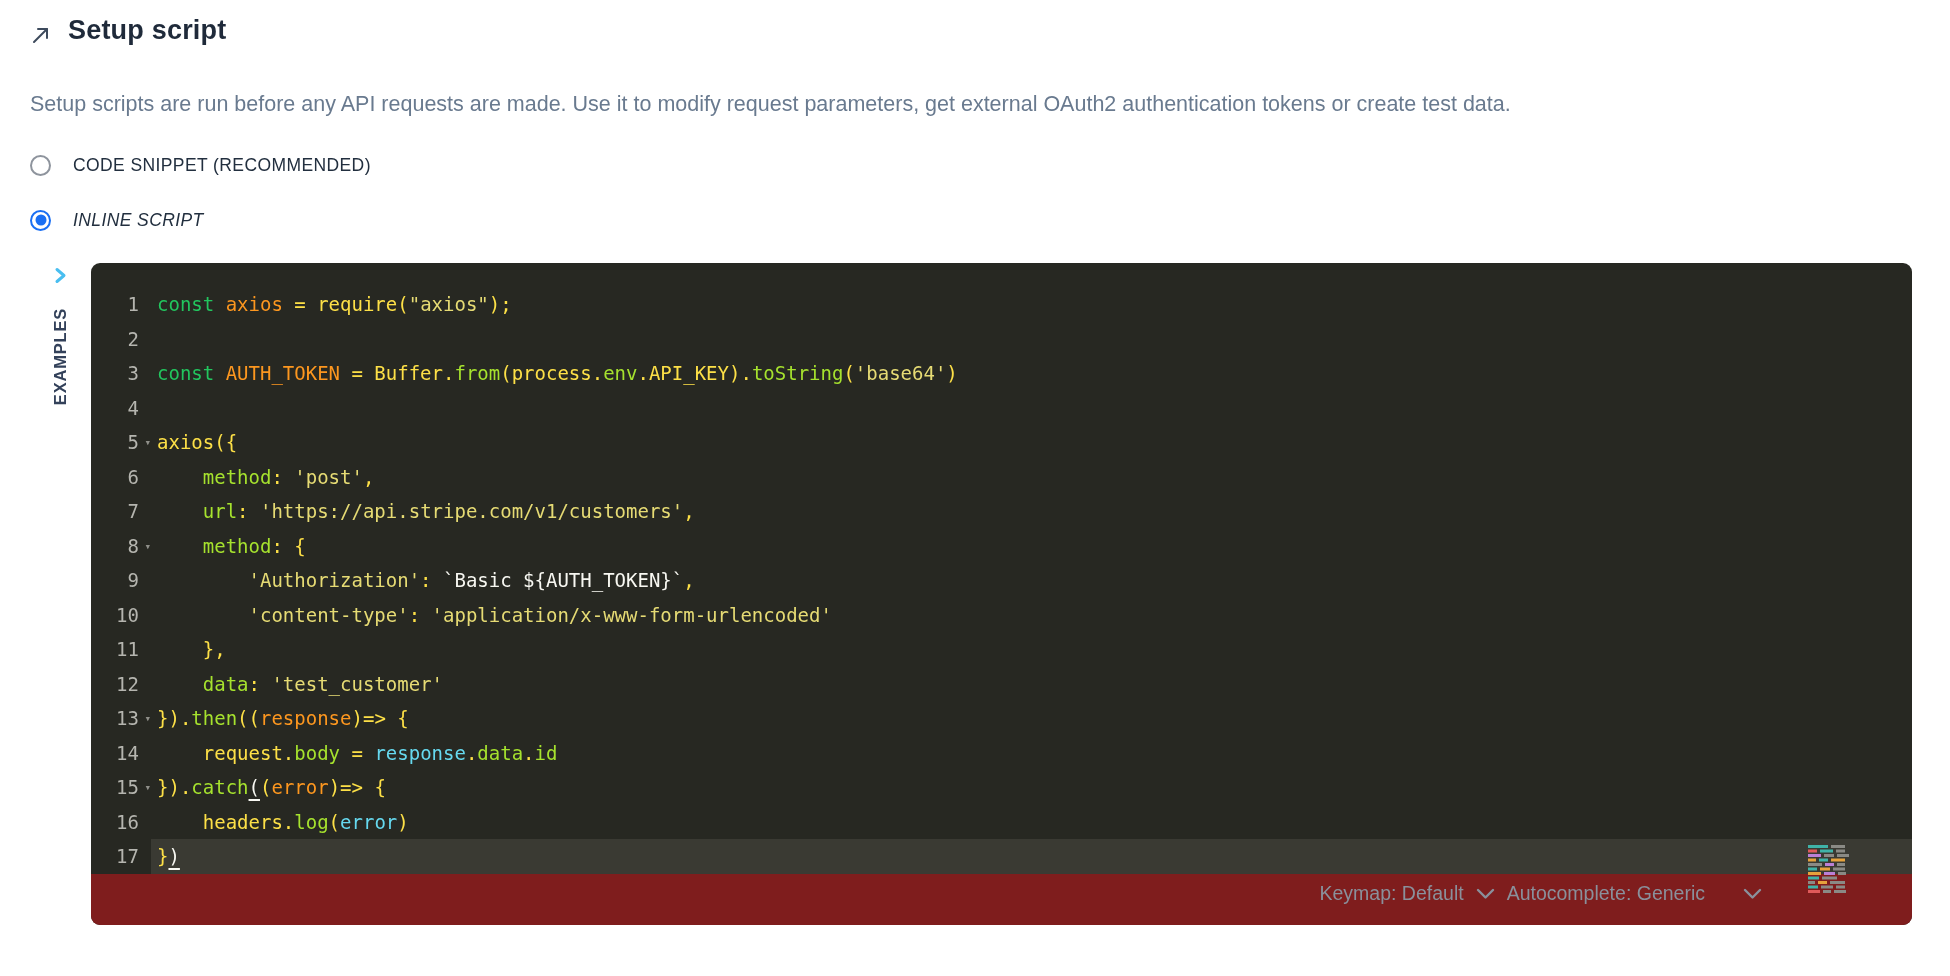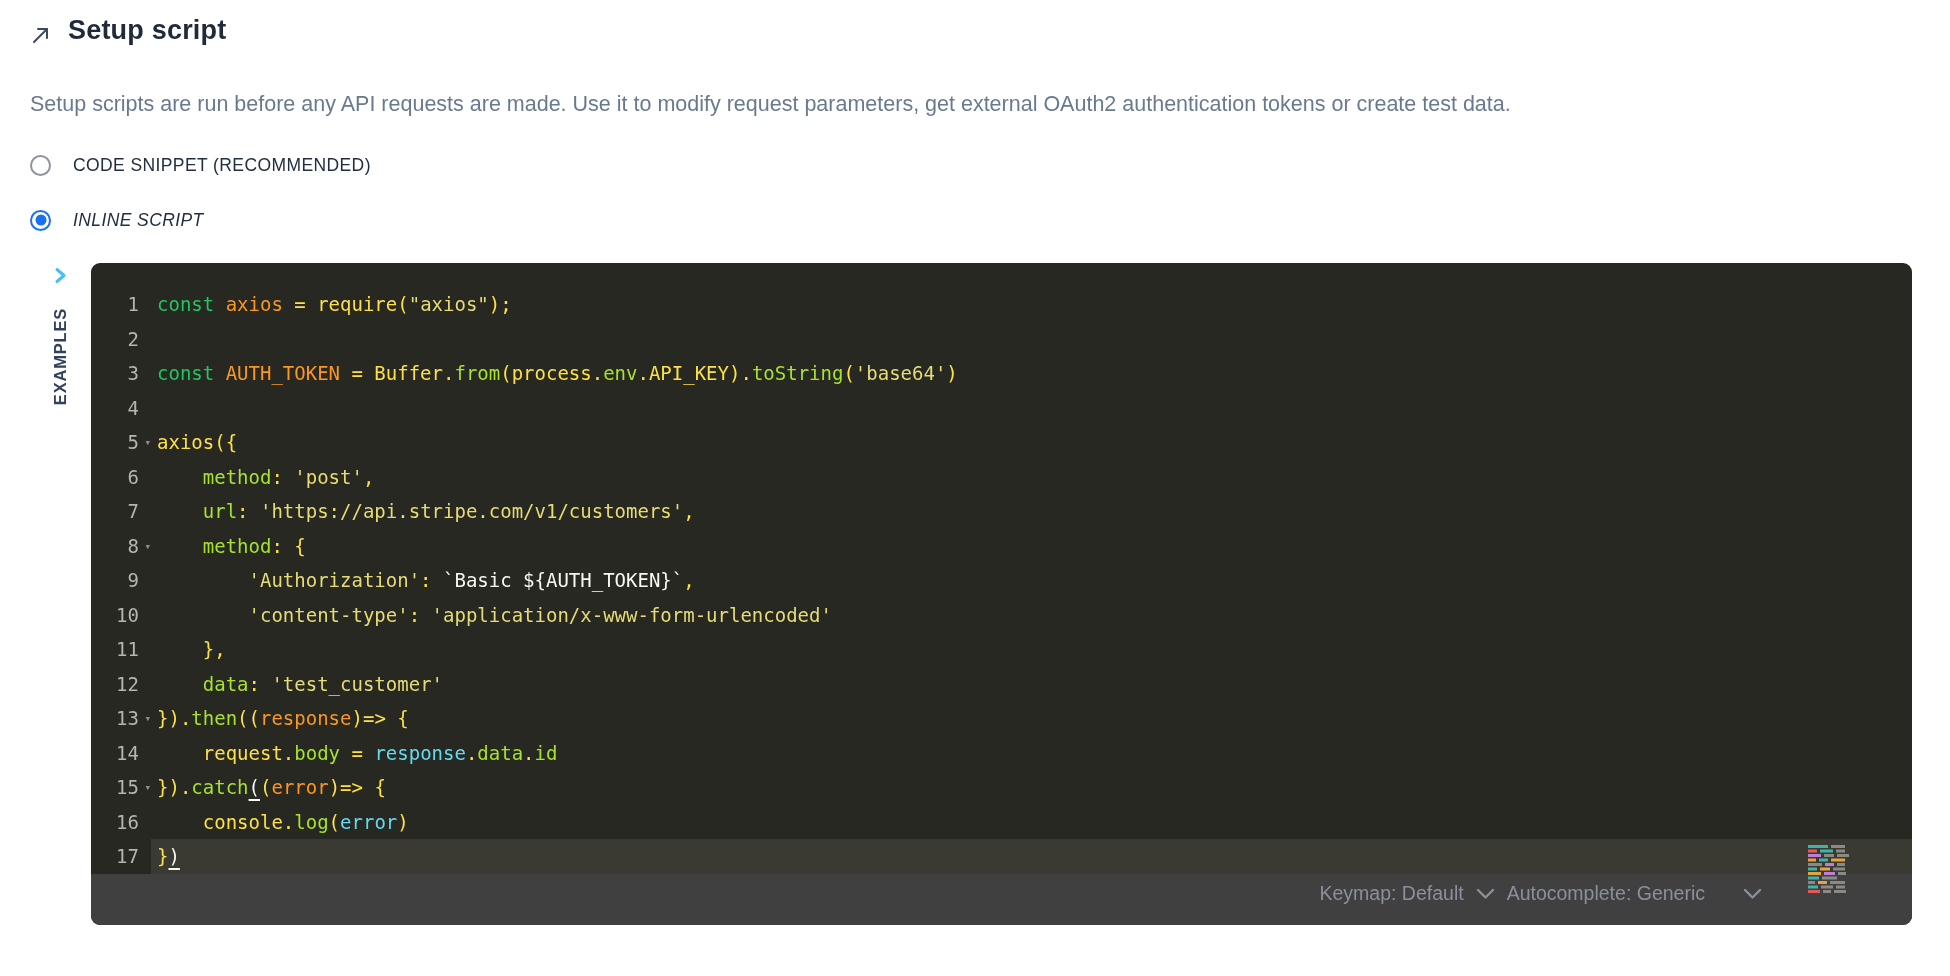--- a/index.html
+++ b/index.html
@@ -46,21 +46,21 @@
 
   .tk-k { color:#22c55e; }          
   .tk-d { color:#fd971f; }          
   .tk-p { color:#a6e22e; }          
   .tk-s { color:#e6db74; }          
   .tk-v { color:#66d9ef; }          
   .tk-w { color:#fde047; }          
   .tk-t { color:#f8f8f2; }          
   .tk-u { color:#f8f8f2; text-decoration:underline; text-decoration-thickness:2px; text-underline-offset:5px; } 
 
-  .statusbar { flex:1; background:#404040; position:relative; }
+  .statusbar { flex:1; background:#7f1d1d; position:relative; }
   .status-row { position:absolute; right:150px; bottom:20px; display:flex; align-items:center; gap:12px;
                 font-family:"Liberation Sans", sans-serif; font-size:19.5px; color:#8a909b; }
   .status-item { display:flex; align-items:center; gap:12px; cursor:pointer; }
   .status-item.wide-gap { margin-left:0; }
   .status-item.wide-gap .chev { margin-left:26px; }
   .chev { width:19px; height:12px; }
 
   .minimap { position:absolute; right:60px; bottom:30px; width:44px; height:50px; z-index:3; cursor:pointer; }
 </style>
 </head>
@@ -157,21 +157,21 @@
           <div class="line">
             <span class="gutter"><span class="ln">14</span></span>
             <span class="code"><span class="tk-w">    request.</span><span class="tk-p">body</span><span class="tk-w"> = </span><span class="tk-v">response</span><span class="tk-w">.</span><span class="tk-p">data</span><span class="tk-w">.</span><span class="tk-p">id</span></span>
           </div>
           <div class="line">
             <span class="gutter"><span class="ln">15</span><span class="fold">▾</span></span>
             <span class="code"><span class="tk-w">}).</span><span class="tk-p">catch</span><span class="tk-u">(</span><span class="tk-w">(</span><span class="tk-d">error</span><span class="tk-w">)=&gt; {</span></span>
           </div>
           <div class="line">
             <span class="gutter"><span class="ln">16</span></span>
-            <span class="code"><span class="tk-w">    console.</span><span class="tk-p">log</span><span class="tk-w">(</span><span class="tk-v">error</span><span class="tk-w">)</span></span>
+            <span class="code"><span class="tk-w">    headers.</span><span class="tk-p">log</span><span class="tk-w">(</span><span class="tk-v">error</span><span class="tk-w">)</span></span>
           </div>
           <div class="line active">
             <span class="gutter"><span class="ln">17</span></span>
             <span class="code"><span class="tk-w">}</span><span class="tk-u">)</span></span>
           </div>
         </div>
 
       <div class="statusbar">
         <div class="status-row">
           <div class="status-item">

